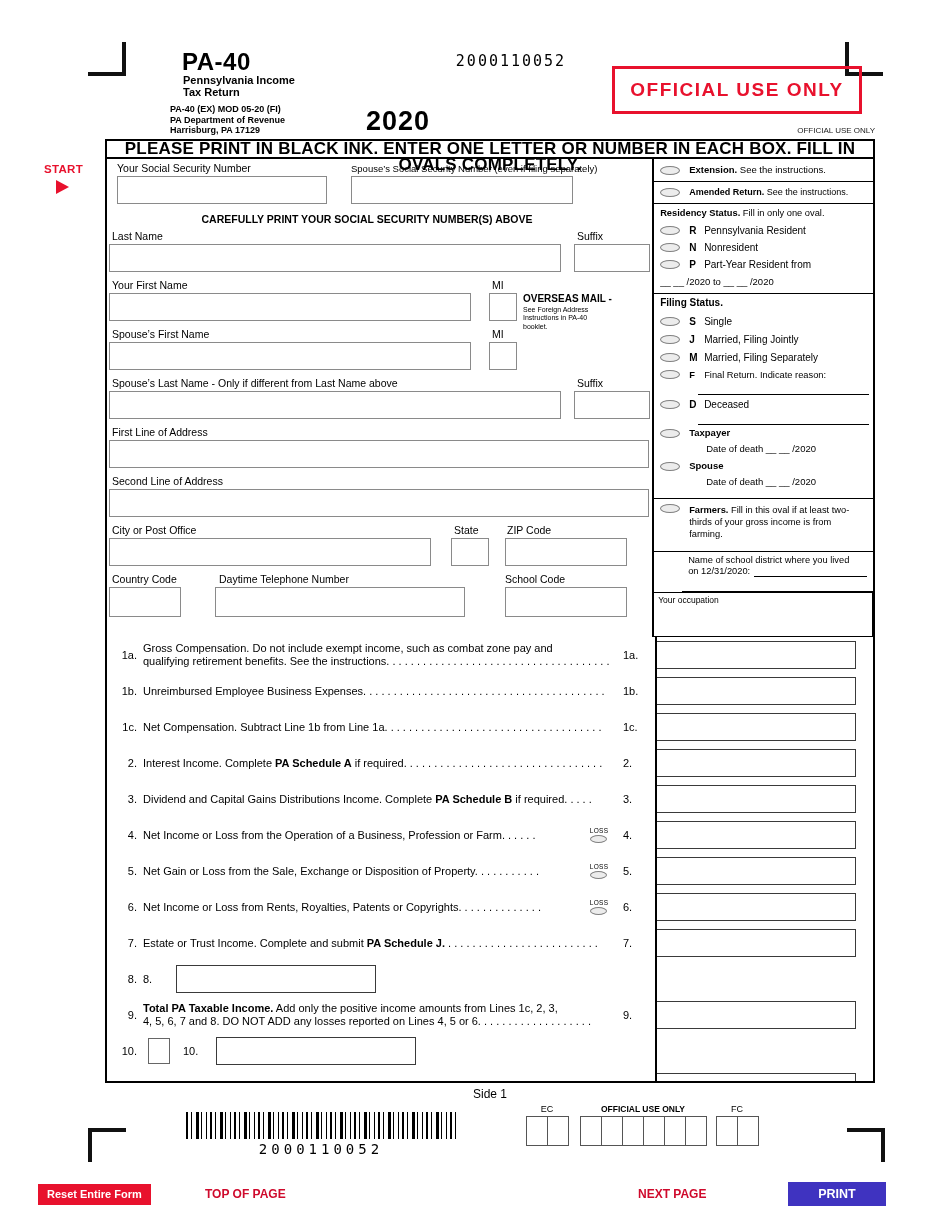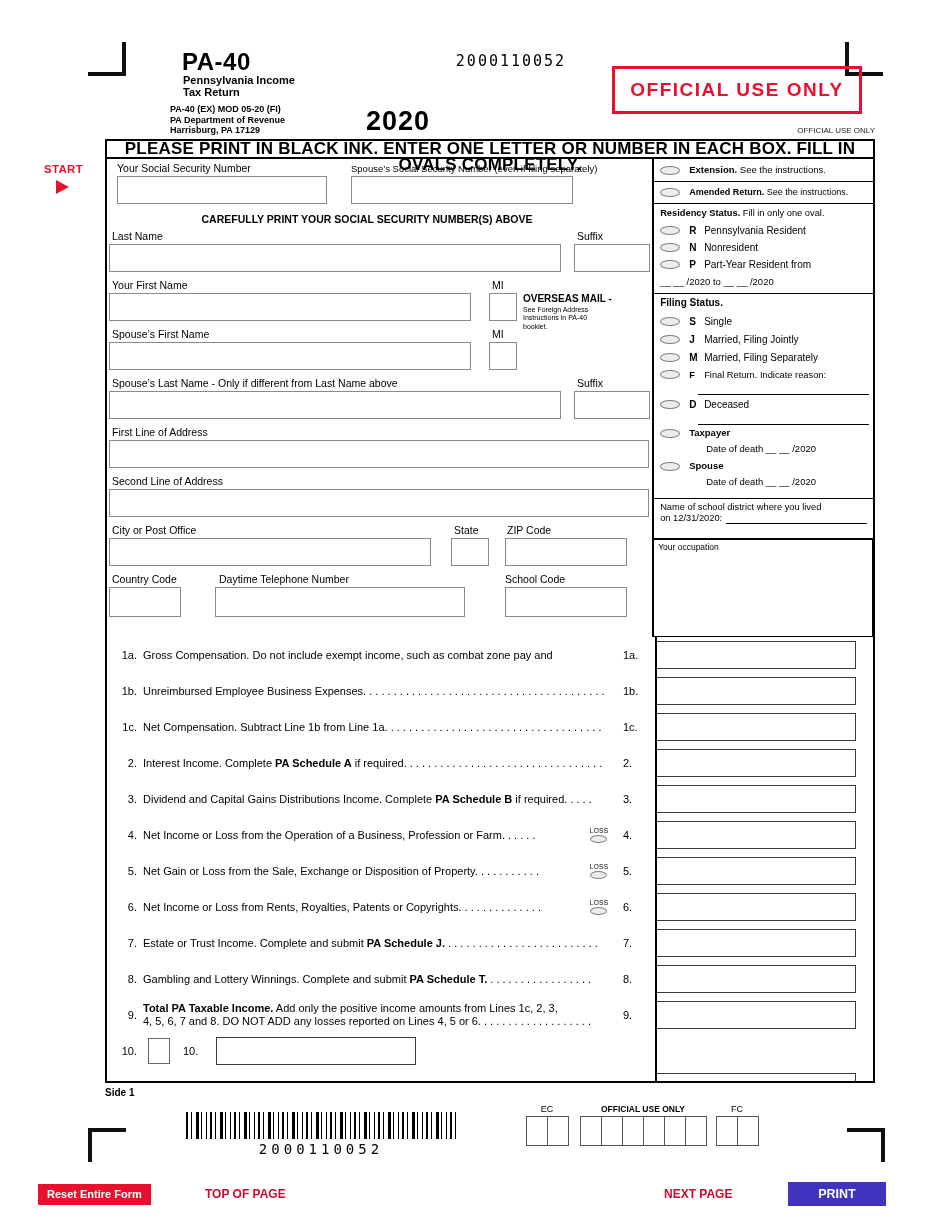--- a/index.html
+++ b/index.html
@@ -48,21 +48,21 @@
   .id-right { width:222px; border-left:2px solid #000; display:flex; flex-direction:column; font-size:9.5px; }
   .prow { display:flex; align-items:center; padding:0 6px; flex:none; }
   .bb { border-bottom:1px solid #000; }
   .oval { display:inline-block; flex:none; width:20px; height:9px; border:1px solid #808080;
       border-radius:50%; background:#ececec; margin-right:9px; }
   .pt { line-height:10.5px; }
   .opt { font-size:10px; }
   .opt .code { width:15px; flex:none; font-weight:bold; }
   .wline { flex:none; border-bottom:1px solid #000; margin:0 4px 0 44px; }
   .ind { margin-left:46px; }
-  .prow-block { padding:3px 6px 0 6px; flex:none; font-size:9.3px; line-height:11px; }
+  .prow-block { padding:3px 6px 0 6px; flex:none; font-size:9.3px; line-height:11px;margin-left:28px; }
   .sd-line2 { display:flex; align-items:flex-end; }
   .uline { flex:1; border-bottom:1px solid #000; height:10px; margin-left:4px; }
   .occ-row { flex:1; display:flex; border-top:1px solid #000; border-bottom:1.5px solid #000; }
   .occ-cell { flex:1; padding:2px 4px; font-size:8.5px; }
   .occ-cell.l { border-right:1px solid #000; }
 
   
   .lines-zone { flex:1; position:relative; padding-top:4px; overflow:hidden; }
   .vdiv { position:absolute; left:548px; top:0; bottom:0; width:2px; background:#000; }
   .line-row { display:flex; align-items:center; margin-bottom:8px; padding-left:6px; }
@@ -73,42 +73,42 @@
   .lslot { width:40px; flex:none; display:flex; justify-content:center; }
   .loss { display:flex; flex-direction:column; align-items:center; }
   .loss-t { font-size:6.5px; letter-spacing:.3px; }
   .loss-oval { width:17px; height:8px; border:1px solid #808080; border-radius:50%; background:#ececec; margin-top:1px; }
   .codebox { width:22px; height:26px; border:1px solid #666; background:#fff; }
   .lref { width:32px; flex:none; font-size:11px; padding-left:4px; }
   .acell { width:222px; flex:none; padding-left:5px; }
   .abox { width:200px; height:28px; border:1.5px solid #3a3a3a; background:#fff; }
 
   
-  .side-label { position:absolute; left:105px; top:1087px; width:770px; font-size:10px; font-weight:bold; }
+  .side-label { position:absolute; left:105px; top:1087px; width:770px; text-align:center; font-size:12px; font-weight:normal; }
   .barcode { position:absolute; left:186px; top:1112px; width:270px; height:27px; background-color:#fff;
       background-image:repeating-linear-gradient(90deg,#000 0 2px,transparent 2px 5px,#000 5px 6px,
         transparent 6px 10px,#000 10px 13px,transparent 13px 15px,#000 15px 16px,transparent 16px 20px,
         #000 20px 21px,transparent 21px 24px); }
   .barcode-num { position:absolute; left:186px; top:1141px; width:270px; text-align:center;
       font-family:"DejaVu Sans Mono", monospace; font-size:14px; letter-spacing:4px; }
   .cellgroup { position:absolute; top:1104px; text-align:center; }
   .cellgroup .glabel { font-size:9px; margin-bottom:2px; display:block; }
   .cellgroup .glabel.bold { font-weight:bold; font-size:8.5px; }
   .cells { display:flex; justify-content:center; }
   .cell { width:22px; height:30px; border:1px solid #555; background:#fff; margin-right:-1px; }
   .g-ec { left:522px; width:50px; }
   .g-ouo { left:576px; width:134px; }
   .g-fc { left:712px; width:50px; }
 
   
   .reset-btn { position:absolute; left:38px; top:1184px; height:21px; line-height:21px; padding:0 9px;
       background:var(--red,#e8112d); color:#fff; font-size:11px; font-weight:bold; cursor:pointer; }
   .nav-link { position:absolute; top:1187px; color:var(--linkred,#cf0a2c); font-size:12px; font-weight:bold; cursor:pointer; }
   .t-top { left:205px; }
-  .t-next { left:664px; }
+  .t-next { left:638px; }
   .print-btn { position:absolute; left:788px; top:1182px; width:98px; height:24px; line-height:24px;
       background:var(--printbg,#3f33c0); color:#fff; text-align:center; font-size:12.5px; font-weight:bold; cursor:pointer; }
 </style>
 </head>
 <body>
 
 <div class="page">
 
   <div class="corner c-tl"></div>
   <div class="corner c-tr"></div>
@@ -256,20 +256,24 @@
         <div class="prow" style="height:17px">
           <span class="pt ind">Date of death __  __ /2020</span>
         </div>
         <div class="prow" style="height:17px">
           <span class="oval"></span>
           <b class="pt">Spouse</b>
         </div>
         <div class="prow bb" style="height:24px;align-items:flex-start;padding-top:2px">
           <span class="pt ind">Date of death __  __ /2020</span>
         </div>
+        <div class="prow bb" style="height:53px;align-items:flex-start;padding-top:5px">
+          <span class="oval"></span>
+          <span class="pt" style="font-size:9.3px;line-height:12px"><b>Farmers.</b> <span>Fill in this oval if at least two-thirds of your gross income is from farming.</span></span>
+        </div>
         <div class="prow-block bb" style="height:40px">
           <div>Name of school district where you lived</div>
           <div class="sd-line2">
             <span>on 12/31/2020:</span>
             <span class="uline"></span>
           </div>
         </div>
         <div class="occ-row">
           <div class="occ-cell l">
             <span>Your occupation</span>
@@ -277,20 +281,21 @@
         </div>
       </div>
     </div>
 
     <div class="lines-zone">
       <div class="vdiv"></div>
     <div class="line-row">
           <div class="lnum">1a.</div>
           <div class="ltext">
             <div class="tl"><span>Gross Compensation. Do not include exempt income, such as combat zone pay and</span></div>
+            <div class="tl">qualifying retirement benefits. See the instructions.  . . . . . . . . . . . . . . . . . . . . . . . . . . . . . . . . . . . .</div>
           </div>
           <div class="lref">1a.</div>
           <div class="acell">
             <div class="abox"></div>
           </div>
         </div>
         <div class="line-row">
           <div class="lnum">1b.</div>
           <div class="ltext">
             <div class="tl"><span>Unreimbursed Employee Business Expenses.  . . . . . . . . . . . . . . . . . . . . . . . . . . . . . . . . . . . . . . .</span></div>
@@ -383,23 +388,20 @@
           <div class="ltext">
             <div class="tl"><span>Estate or Trust Income. Complete and submit </span><span class="b">PA Schedule J.</span><span>  . . . . . . . . . . . . . . . . . . . . . . . . .</span></div>
           </div>
           <div class="lref">7.</div>
           <div class="acell">
             <div class="abox"></div>
           </div>
         </div>
         <div class="line-row">
           <div class="lnum">8.</div>
-          <div class="ltext">
-            <div class="tl"><span>Gambling and Lottery Winnings. Complete and submit </span><span class="b">PA Schedule T.</span><span>  . . . . . . . . . . . . . . . . .</span></div>
-          </div>
           <div class="lref">8.</div>
           <div class="acell">
             <div class="abox"></div>
           </div>
         </div>
         <div class="line-row">
           <div class="lnum">9.</div>
           <div class="ltext">
             <div class="tl"><span class="b">Total PA Taxable Income.</span><span> Add only the positive income amounts from Lines 1c, 2, 3,</span></div>
             <div class="tl">4, 5, 6, 7 and 8. DO NOT ADD any losses reported on Lines 4, 5 or 6. . . . . . . . . . . . . . . . . . .</div>

